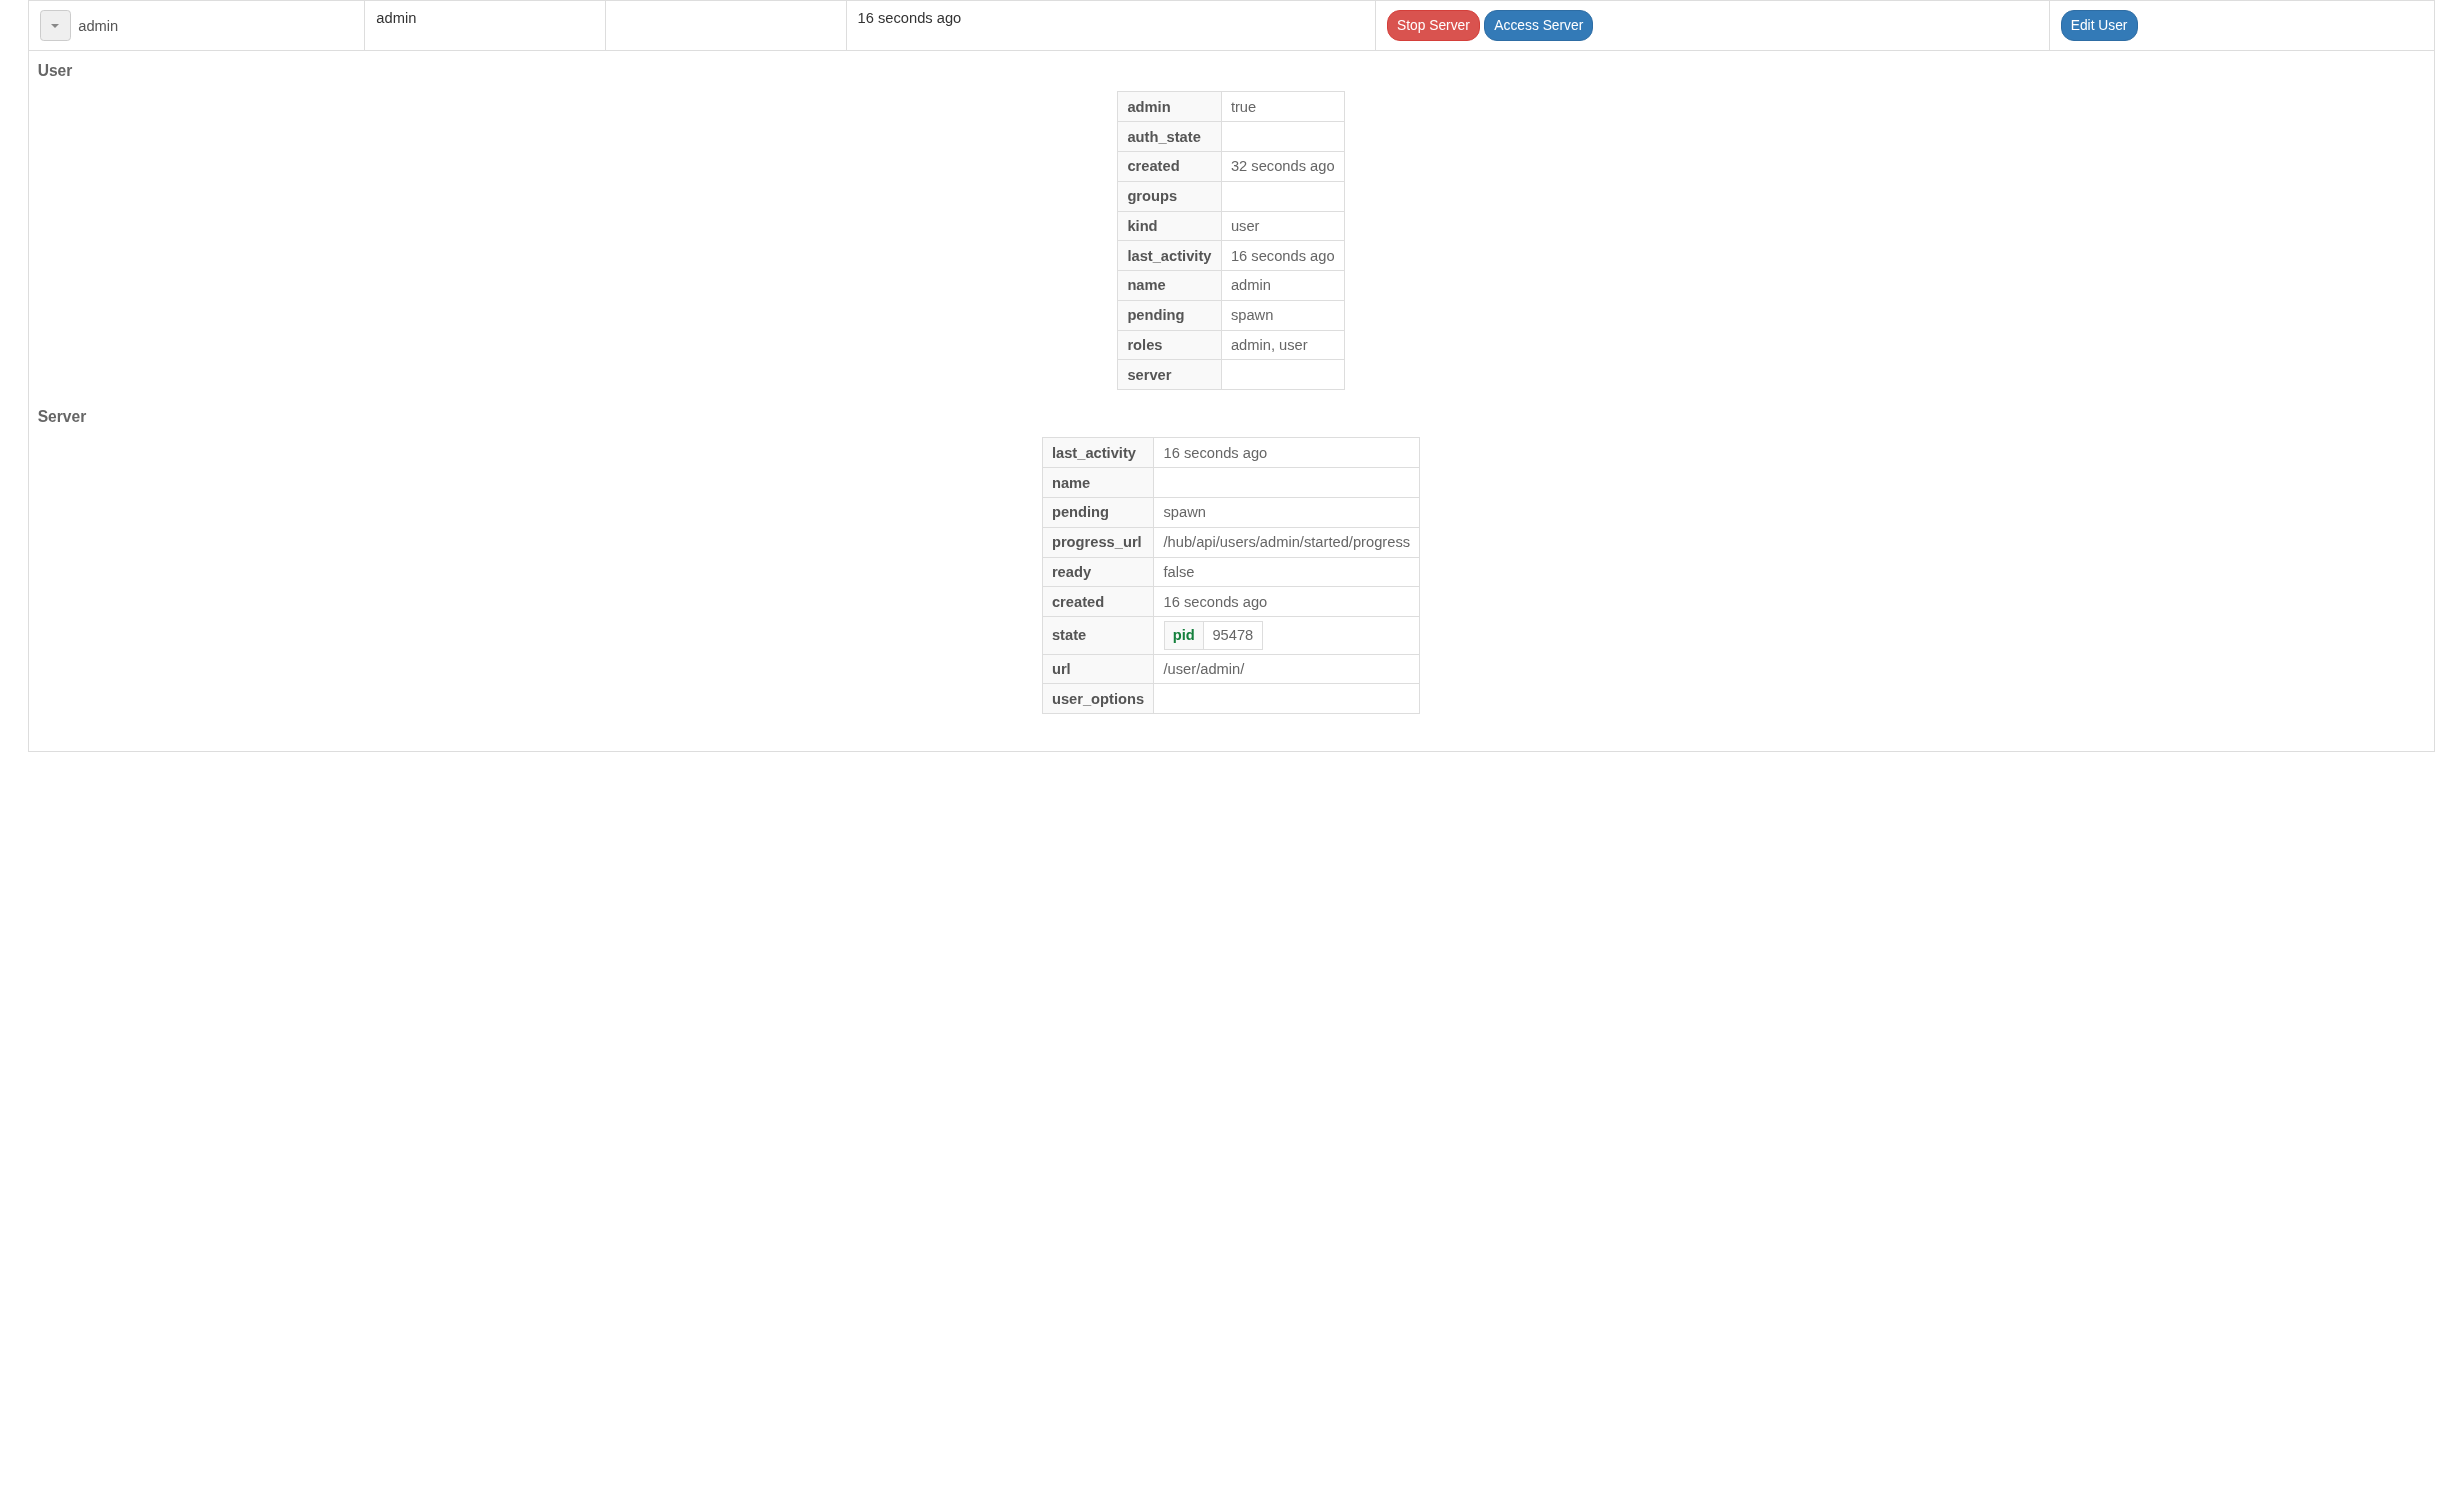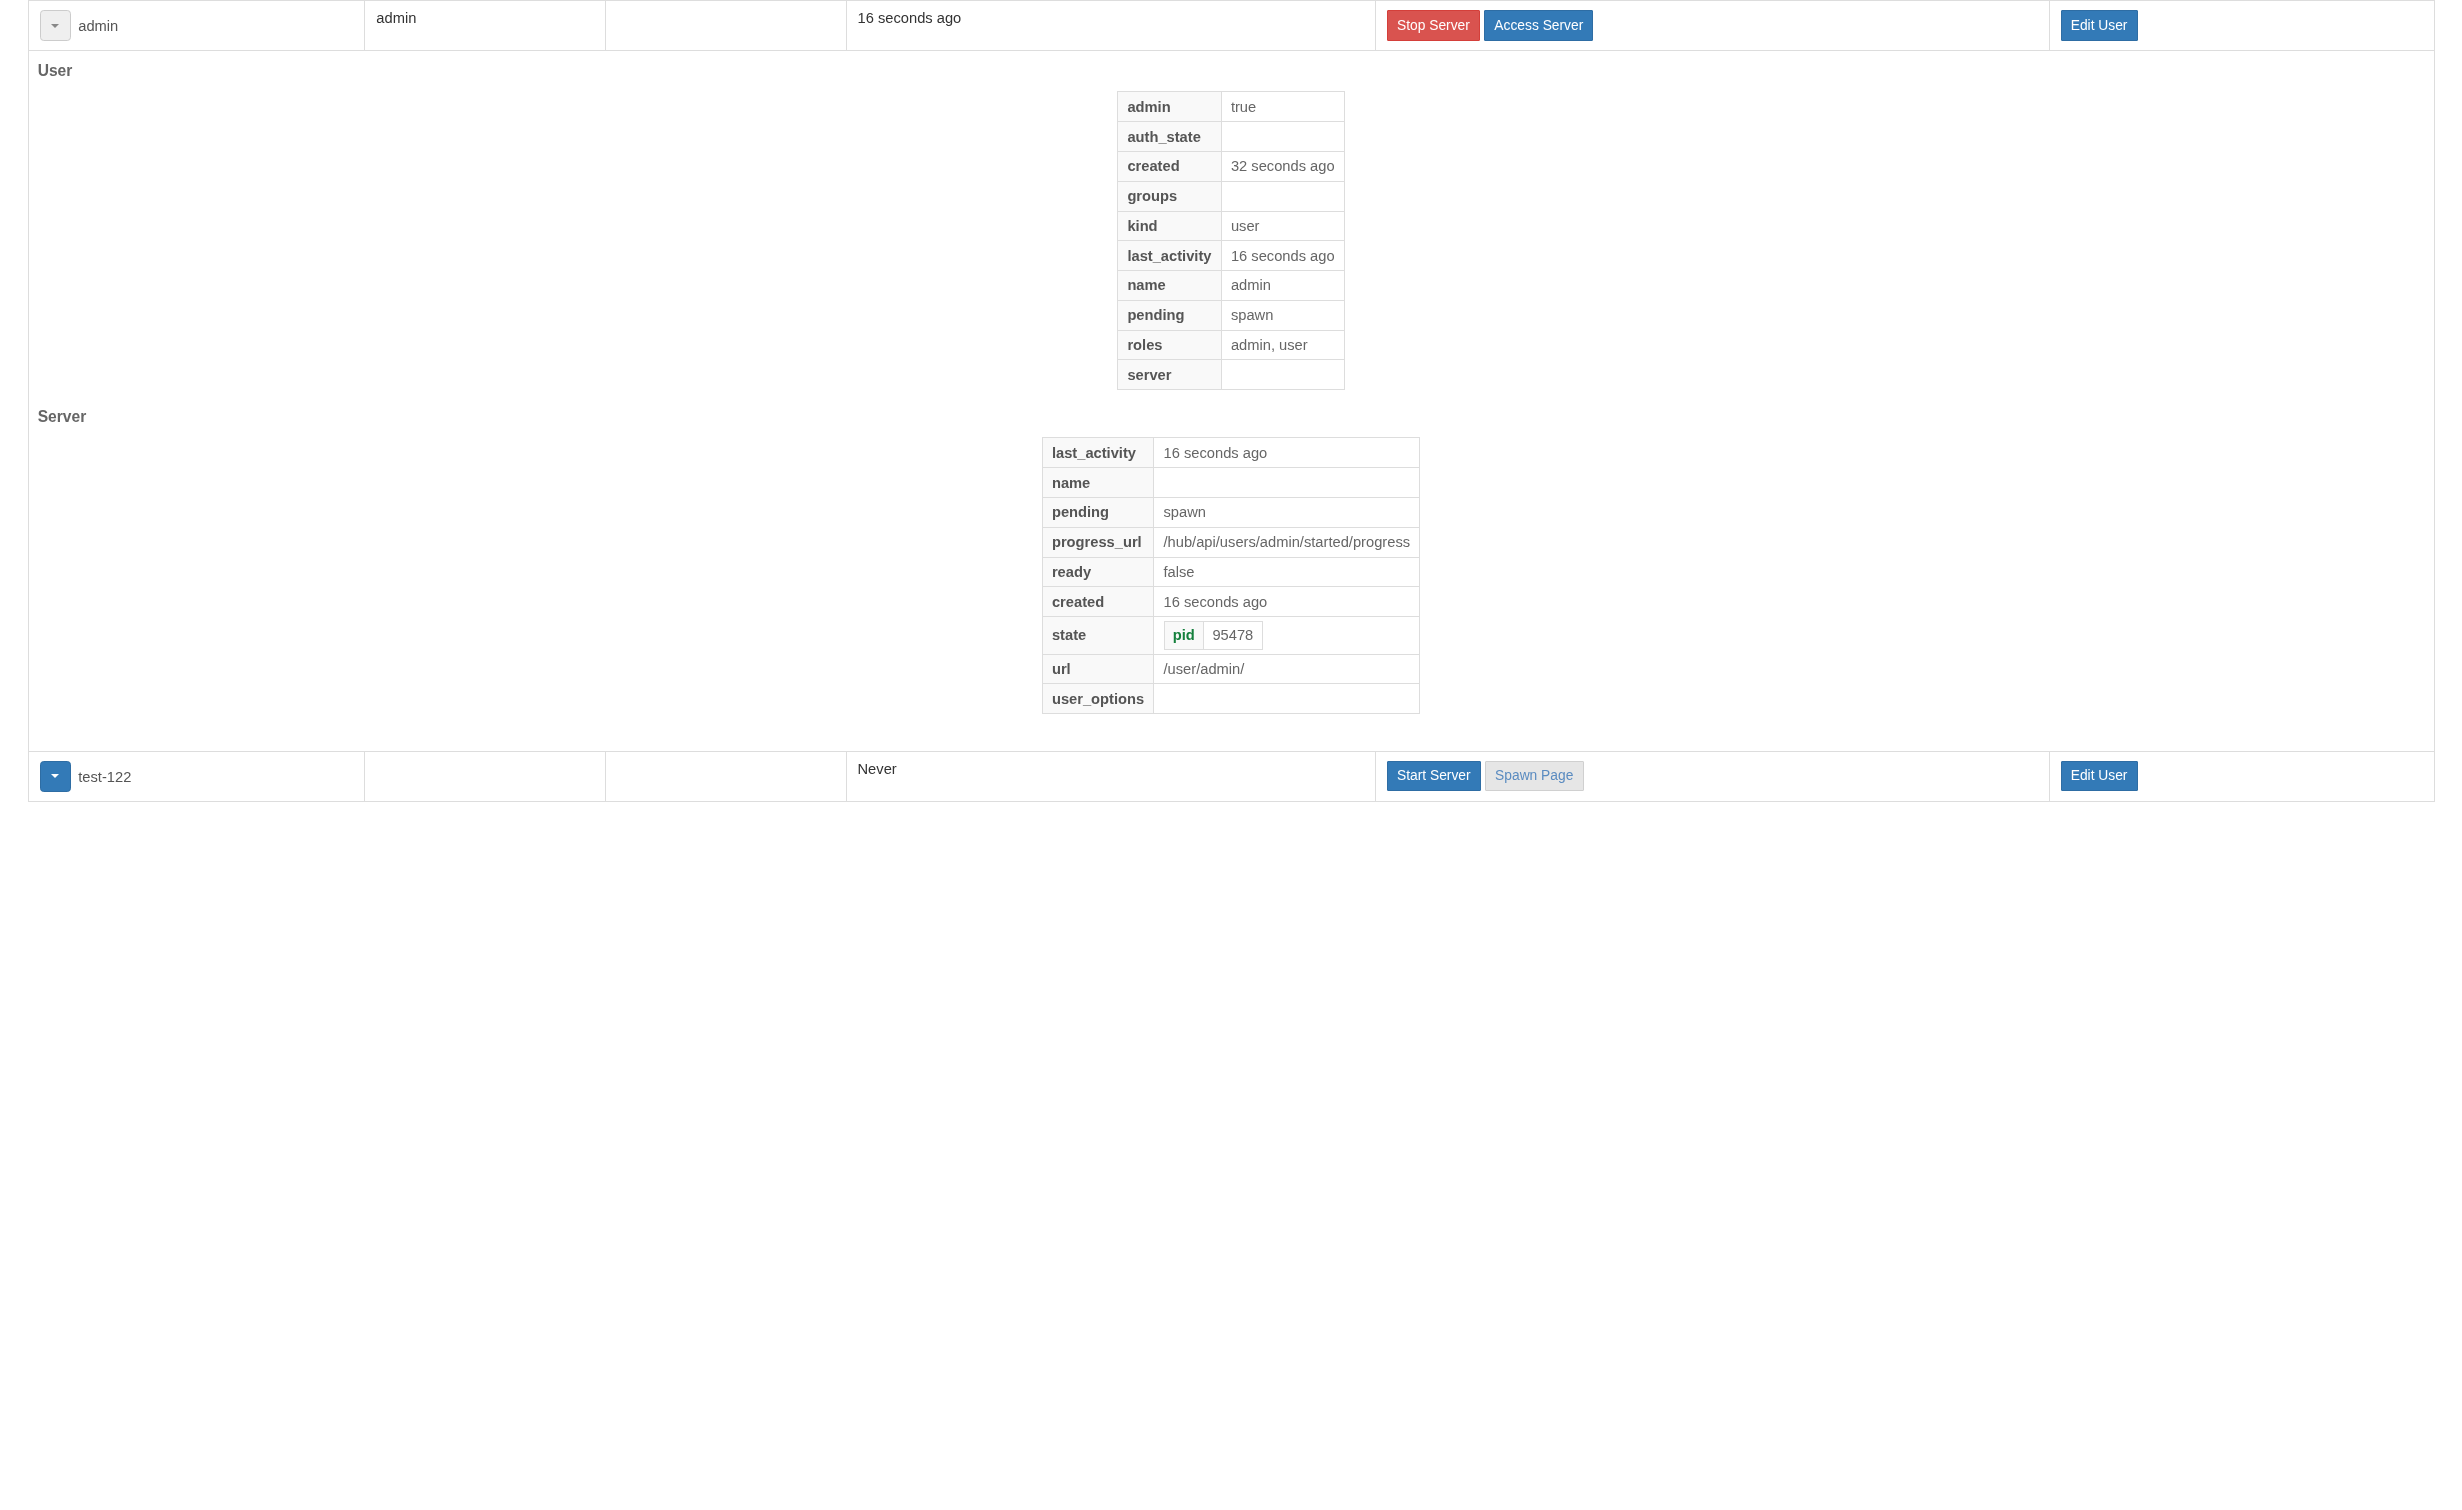--- a/index.html
+++ b/index.html
@@ -52,21 +52,21 @@
       width: 0; height: 0;
       border-left: 4.6px solid transparent;
       border-right: 4.6px solid transparent;
       border-top: 4.6px solid #888;
     }
     .caret-btn.primary .caret-down { border-top-color: #fff; }
     .username-text { vertical-align: middle; color: #555; }
     .btn {
       display: inline-block;
       padding: 4.6px 9.2px;
-      border-radius: 1px;
+      border-radius: 13px;
       font-size: 13.8px;
       color: #fff;
       border: 0.9px solid transparent;
       cursor: pointer;
       line-height: 1.4;
     }
     .btn-danger { background: #d9534f; border-color: #d43f3a; }
     .btn-primary { background: #337ab7; border-color: #2e6da4; }
     .btn-spawn-disabled {
       background: #e6e6e6;
@@ -231,33 +231,15 @@
               </tr>
           <tr>
                 <td class="key-cell">user_options</td>
                 <td class="val-cell"></td>
               </tr>
         </tbody>
           </table>
       </td>
     </tr>
 
-    <tr>
-      <td class="col-user">
-        <span class="caret-btn primary">
-          <span class="caret-down"></span>
-        </span>
-        <span class="username-text">test-122</span>
-      </td>
-      <td class="col-admin"></td>
-      <td class="col-spacer"></td>
-      <td class="col-last-activity">Never</td>
-      <td class="col-actions">
-        <button class="btn btn-primary"><span>Start Server</span></button>
-        <button class="btn btn-spawn-disabled"><span class="btn-text">Spawn Page</span></button>
-      </td>
-      <td class="col-edit">
-        <button class="btn btn-primary"><span>Edit User</span></button>
-      </td>
-    </tr>
   </tbody>
 </table>
 
 
 </body></html>

